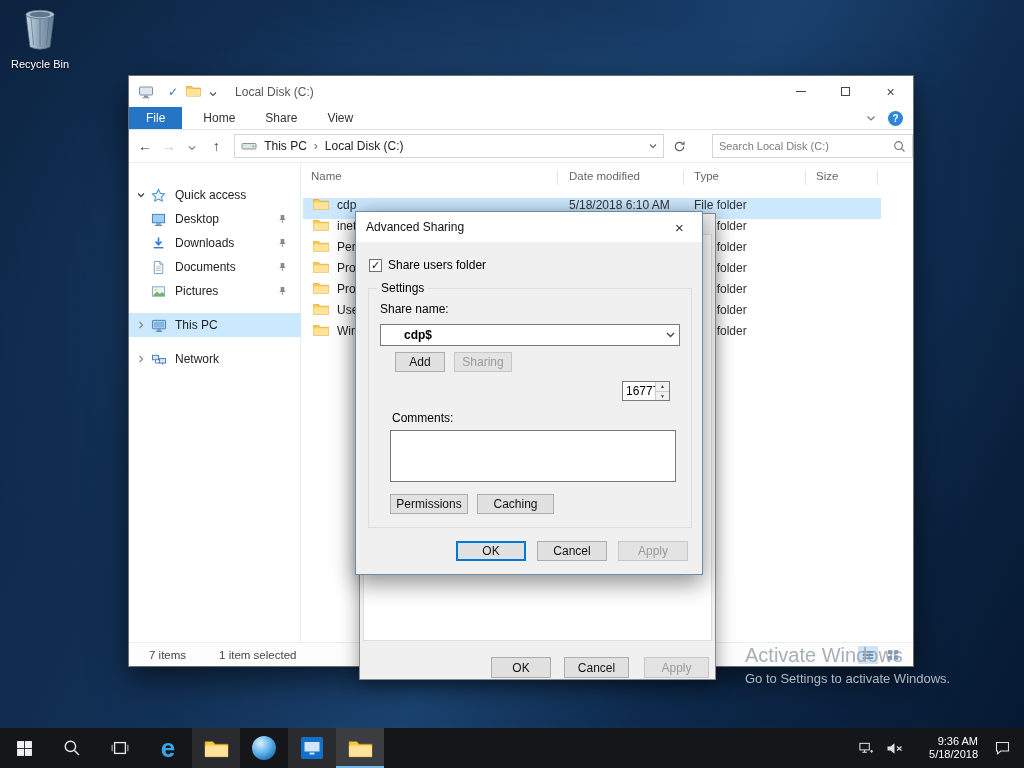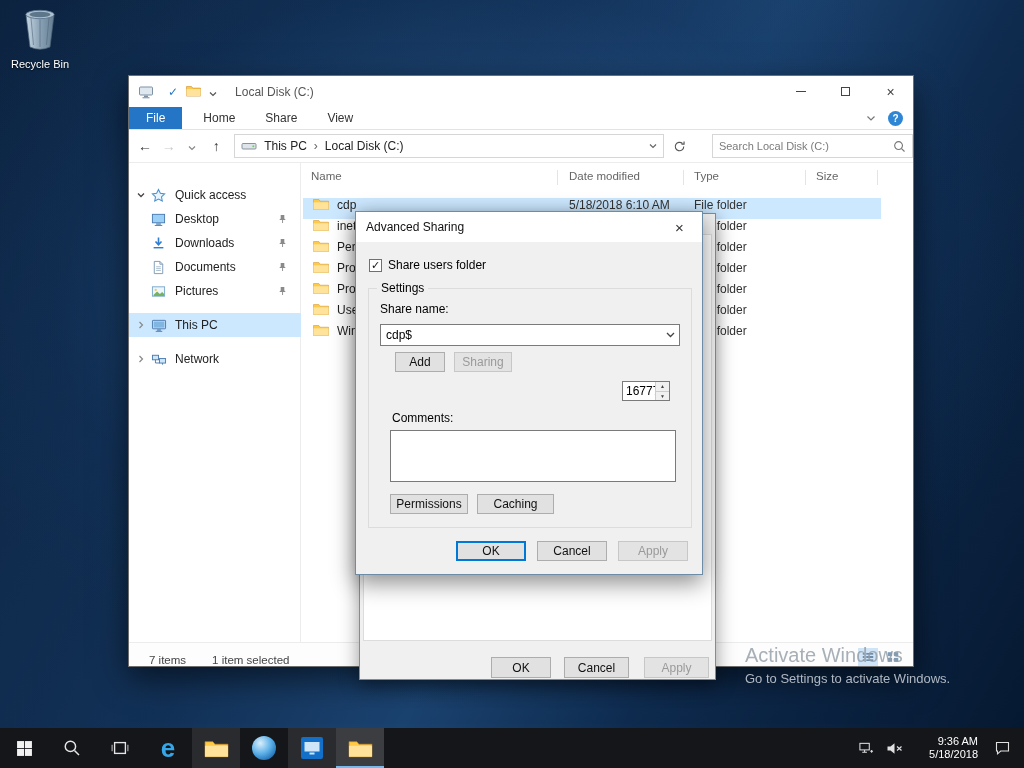--- a/index.html
+++ b/index.html
@@ -64,23 +64,23 @@
   .col-h { position:absolute; top:5px; }
   .col-sep { position:absolute; top:5px; width:1px; height:15px; background:#e4e4e4; }
   .frow { position:absolute; left:2px; width:578px; height:21px; display:flex; align-items:flex-start; font-size:12px; color:#201f1e; }
   .frow.sel { background:#cce8ff; }
   .frow .f-icon { margin-left:10px; display:flex; }
   .frow .f-name { margin-left:8px; width:208px; white-space:nowrap; overflow:hidden; }
   .frow .f-date { position:absolute; left:266px; color:#333; }
   .frow .f-type { position:absolute; left:391px; color:#333; }
 
   .status-bar { position:absolute; left:0; right:0; bottom:0; height:24px; border-top:1px solid #ececec; background:#fdfdfd;
-    display:flex; align-items:flex-end; font-size:11.5px; color:#444; }
+    display:flex; align-items:center; font-size:11.5px; color:#444; }
   .status-bar .sb-items { margin-left:20px; }
-  .status-bar .sb-sel { margin-left:26px; }
+  .status-bar .sb-sel { margin-left:33px; }
   .view-toggles { margin-left:auto; margin-right:10px; display:flex; gap:5px; }
   .vt { width:20px; height:18px; display:flex; align-items:center; justify-content:center; }
   .vt.on { background:#cfe4f7; }
 
   
   .win-btn-std { background:#e1e1e1; border:1px solid #adadad; font-size:12px; color:#111;
     display:flex; align-items:center; justify-content:center; font-family:inherit; }
   .win-btn-std.default { border:1px solid #0078d7; box-shadow:inset 0 0 0 1px #0078d7; }
   .win-btn-std.disabled { color:#9a9a9a; border-color:#c7c7c7; background:#e3e3e3; }
 
@@ -96,21 +96,21 @@
   .dlg-close { margin-left:auto; width:45px; height:30px; display:flex; align-items:center; justify-content:center; color:#333; font-size:15px; }
   .chk-row { position:absolute; left:13px; top:46px; display:flex; align-items:center; }
   .chk-box { width:13px; height:13px; border:1px solid #707070; background:#fff; display:flex; align-items:center; justify-content:center;
     font-size:11px; line-height:11px; color:#111; }
   .chk-label { margin-left:6px; }
   .grp { position:absolute; left:12px; top:76px; width:324px; height:240px; border:1px solid #dcdcdc; }
   .grp-label { position:absolute; top:-8px; left:8px; background:#f0f0f0; padding:0 4px; }
   .g-label { position:absolute; }
   .combo { position:absolute; left:11px; top:35px; width:300px; height:22px; border:1px solid #7a7a7a; background:#fff;
     display:flex; align-items:center; }
-  .combo .combo-val { margin-left:5px; }
+  .combo .combo-val { margin-left:23px;font-weight:bold; }
   .combo .combo-arrow { margin-left:auto; width:18px; display:flex; justify-content:center; }
   .spin-box { position:absolute; left:253px; top:92px; width:48px; height:20px; border:1px solid #7a7a7a; background:#fff; display:flex; }
   .spin-val { flex:1; font-size:12px; padding:2px 0 0 3px; overflow:hidden; }
   .spin-btns { width:14px; display:flex; flex-direction:column; border-left:1px solid #ccc; }
   .spin-b { flex:1; font-size:5px; color:#444; background:#f0f0f0; display:flex; align-items:center; justify-content:center; }
   .spin-b + .spin-b { border-top:1px solid #ccc; }
   .comments-area { position:absolute; left:21px; top:141px; width:286px; height:52px; border:1px solid #7a7a7a; background:#fff;
     resize:none; font-family:inherit; font-size:12px; outline:none; }
   .sbtn { position:absolute; height:20px; }
 

